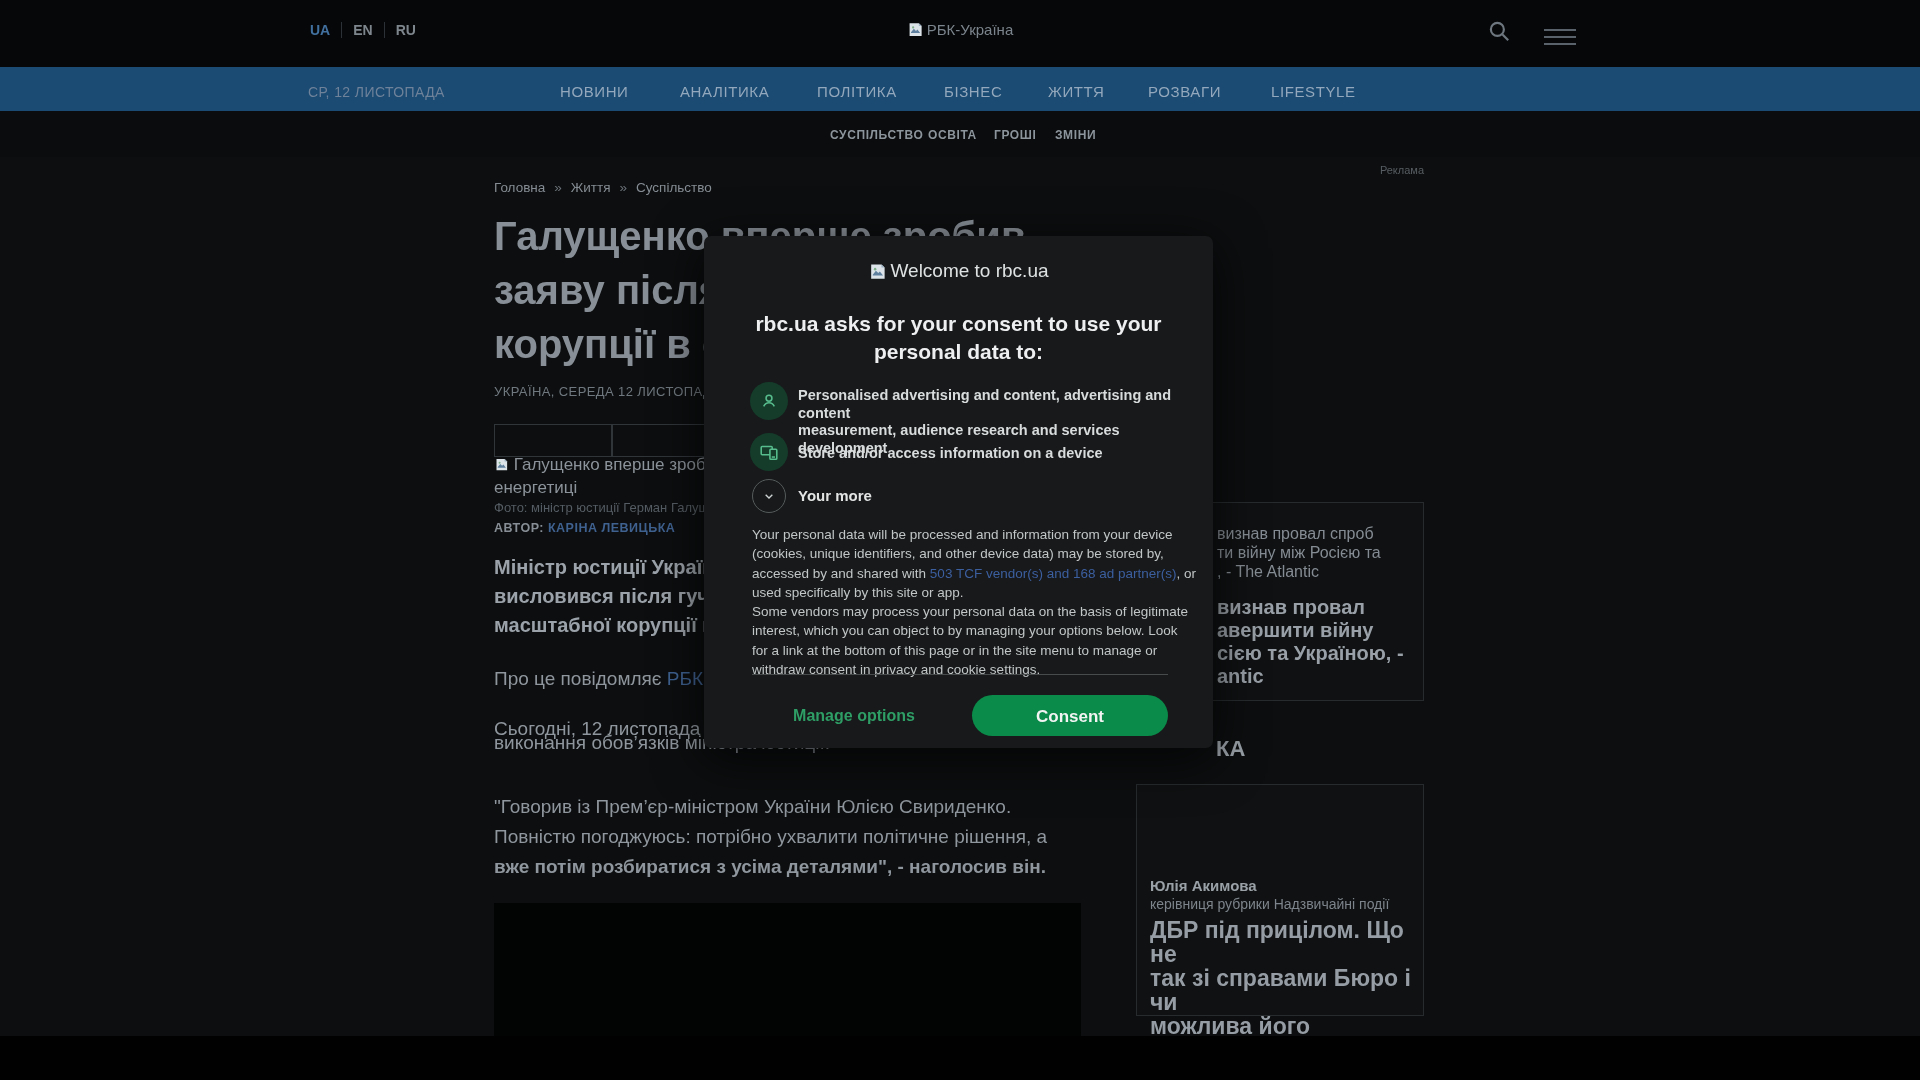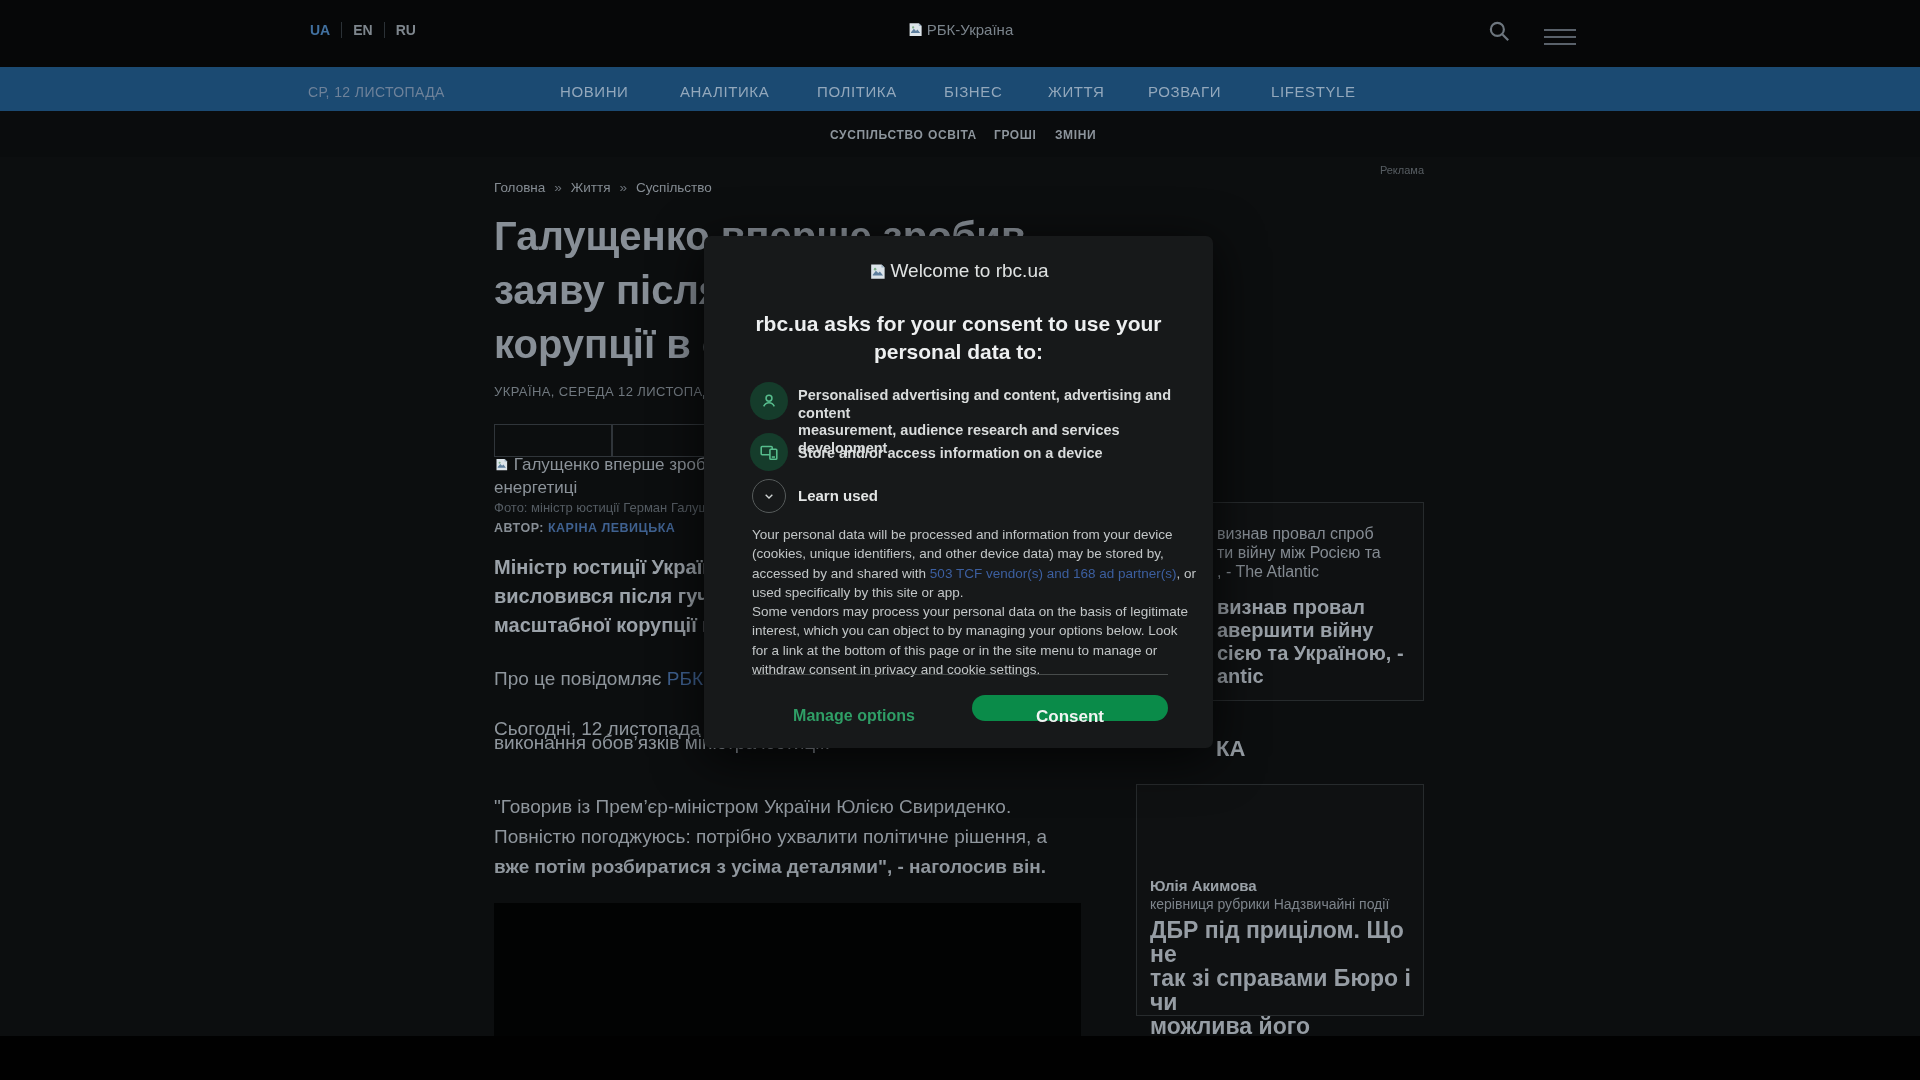--- a/index.html
+++ b/index.html
@@ -63,21 +63,21 @@
     display:flex;align-items:center;justify-content:center;}
   .m-learncircle{position:absolute;width:34px;height:34px;border-radius:50%;border:1px solid #565b5b;
     box-sizing:border-box;display:flex;align-items:center;justify-content:center;cursor:pointer;}
   .m-ptext{position:absolute;left:94px;font-size:14.5px;font-weight:bold;color:#d9dcdc;line-height:17.5px;}
   .m-learntext{position:absolute;left:94px;font-size:15px;font-weight:bold;color:#e3e5e5;cursor:pointer;}
   .m-para{position:absolute;left:48px;width:420px;font-size:13.5px;color:#c2c6c7;line-height:19.3px;}
   .m-para a{color:#3c5fa0;text-decoration:none;cursor:pointer;}
   .m-divider{position:absolute;left:48px;top:674px;width:416px;height:1px;background:#474b4b;}
   .m-manage{position:absolute;left:60px;top:696px;width:180px;height:40px;line-height:40px;
     text-align:center;font-size:16px;font-weight:bold;color:#2f9e66;cursor:pointer;}
-  .m-consent{position:absolute;left:268px;top:695px;width:196px;height:26px;border-radius:21px;
+  .m-consent{position:absolute;left:268px;top:695px;width:196px;height:41px;border-radius:21px;
     background:#0a8b49;color:#f2f4f3;font-size:17px;font-weight:bold;text-align:center;
     line-height:41px;cursor:pointer;border:none;}
   .nw{white-space:nowrap;}
 </style>
 </head>
 <body>
 
 <div class="stage" data-interactable="false">
 
   <header class="topbar" data-interactable="false">
@@ -236,21 +236,21 @@
         <line x1="15" y1="17.5" x2="18.5" y2="17.5"></line>
       </svg>
     </div>
     <div class="m-ptext" style="top:209px;" data-interactable="false">Store and/or access information on a device</div>
 
     <div class="m-learncircle" style="left:48px;top:243px;" data-interactable="true">
       <svg width="16" height="16" viewBox="0 0 24 24" fill="none" stroke="#cfd3d3" stroke-width="2" data-interactable="false">
         <polyline points="7 10 12 15 17 10"></polyline>
       </svg>
     </div>
-    <div class="m-learntext" style="top:251px;" data-interactable="true">Learn used</div>
+    <div class="m-learntext" style="top:251px;" data-interactable="true">Your more</div>
 
     <div class="m-para nw" style="top:289px;" data-interactable="false">
       <div data-interactable="false">Your personal data will be processed and information from your device</div>
       <div data-interactable="false">(cookies, unique identifiers, and other device data) may be stored by,</div>
       <div data-interactable="false"><span data-interactable="false">accessed by and shared with </span><a data-interactable="true">503 TCF vendor(s) and 168 ad partner(s)</a><span data-interactable="false">, or</span></div>
       <div data-interactable="false">used specifically by this site or app.</div>
     </div>
 
     <div class="m-para nw" style="top:366px;" data-interactable="false">
       <div data-interactable="false">Some vendors may process your personal data on the basis of legitimate</div>

